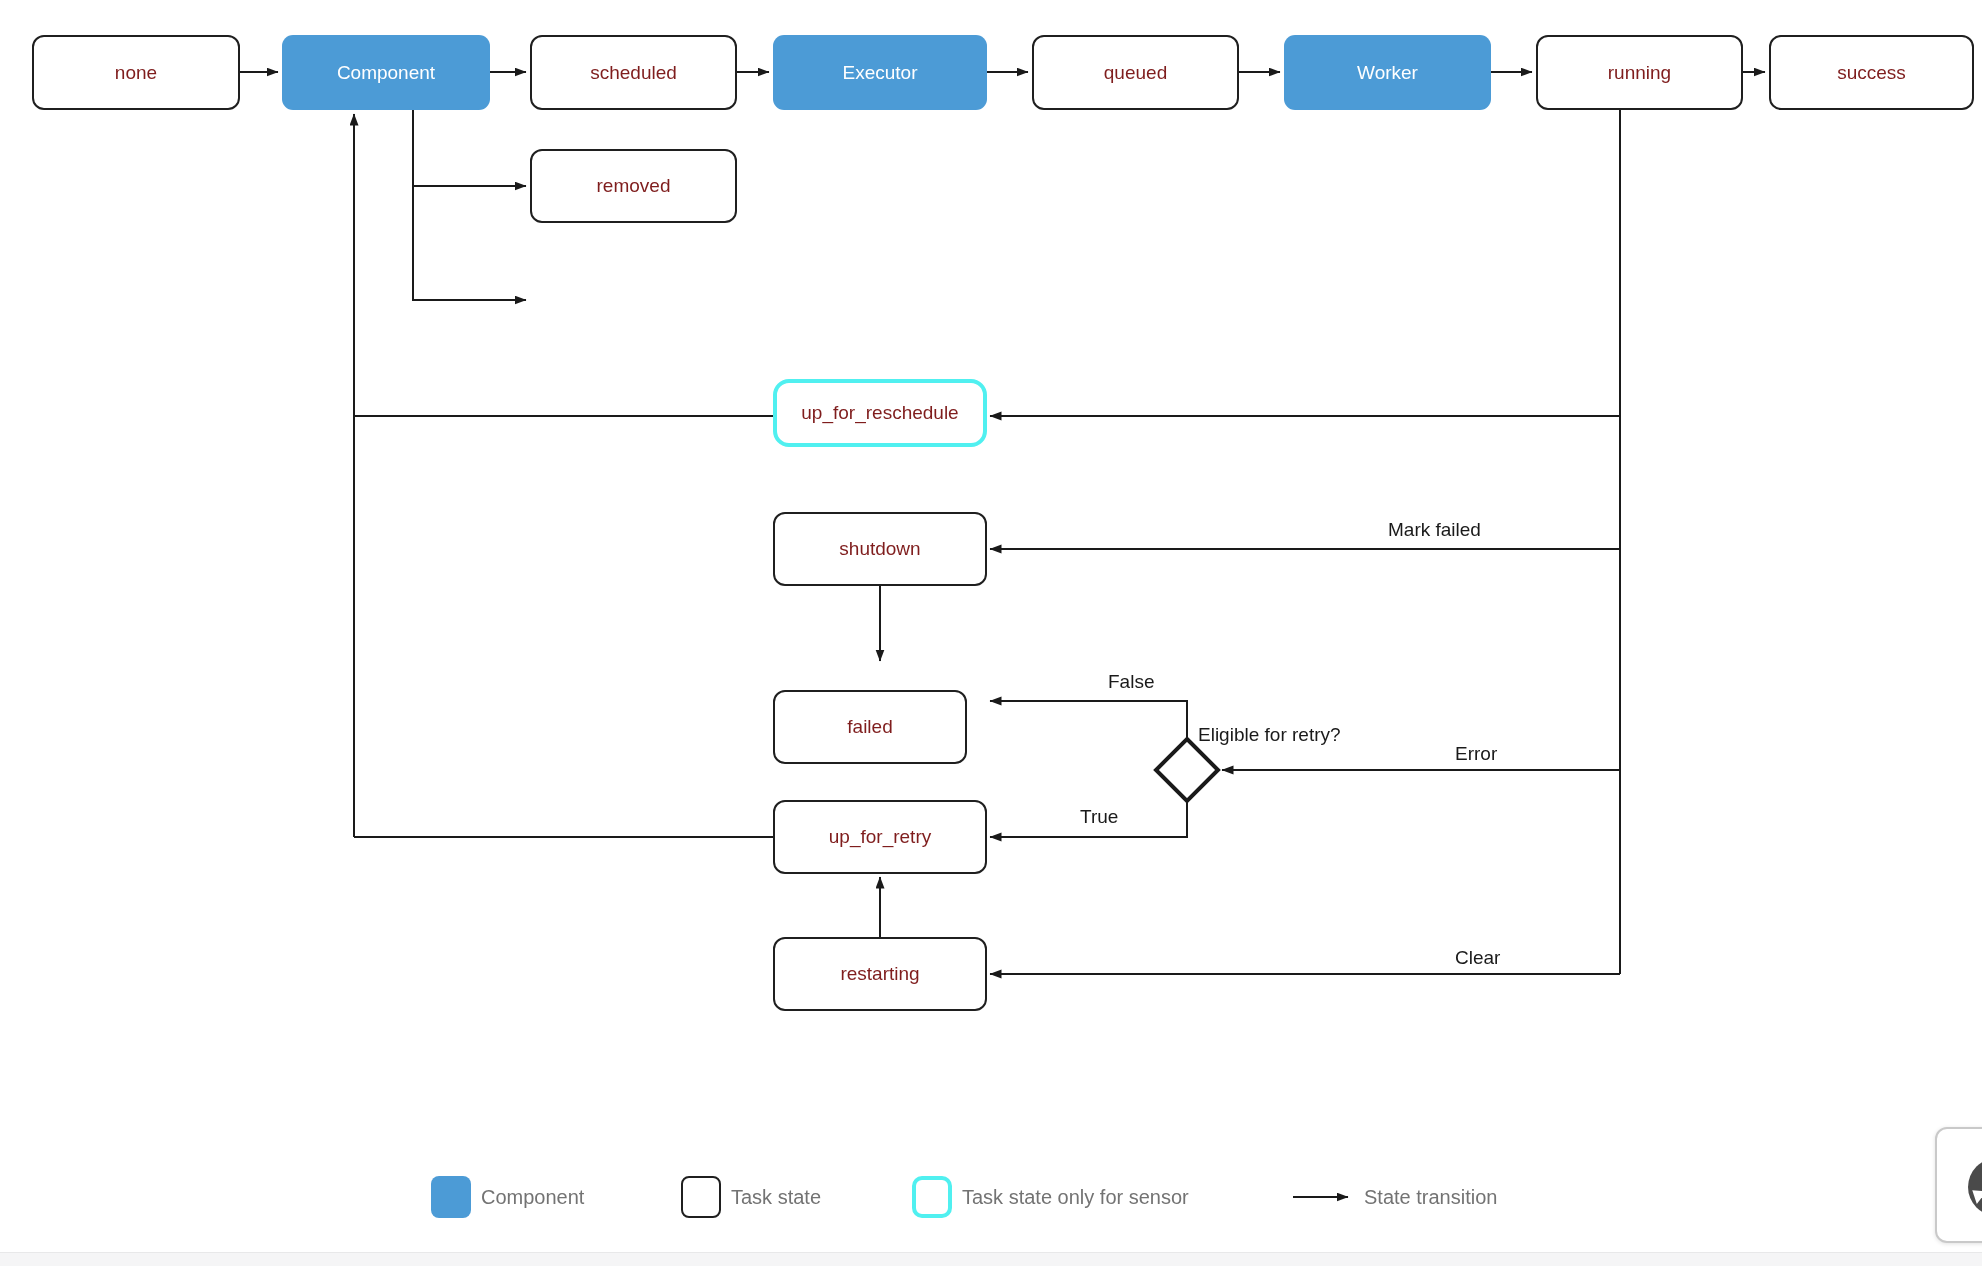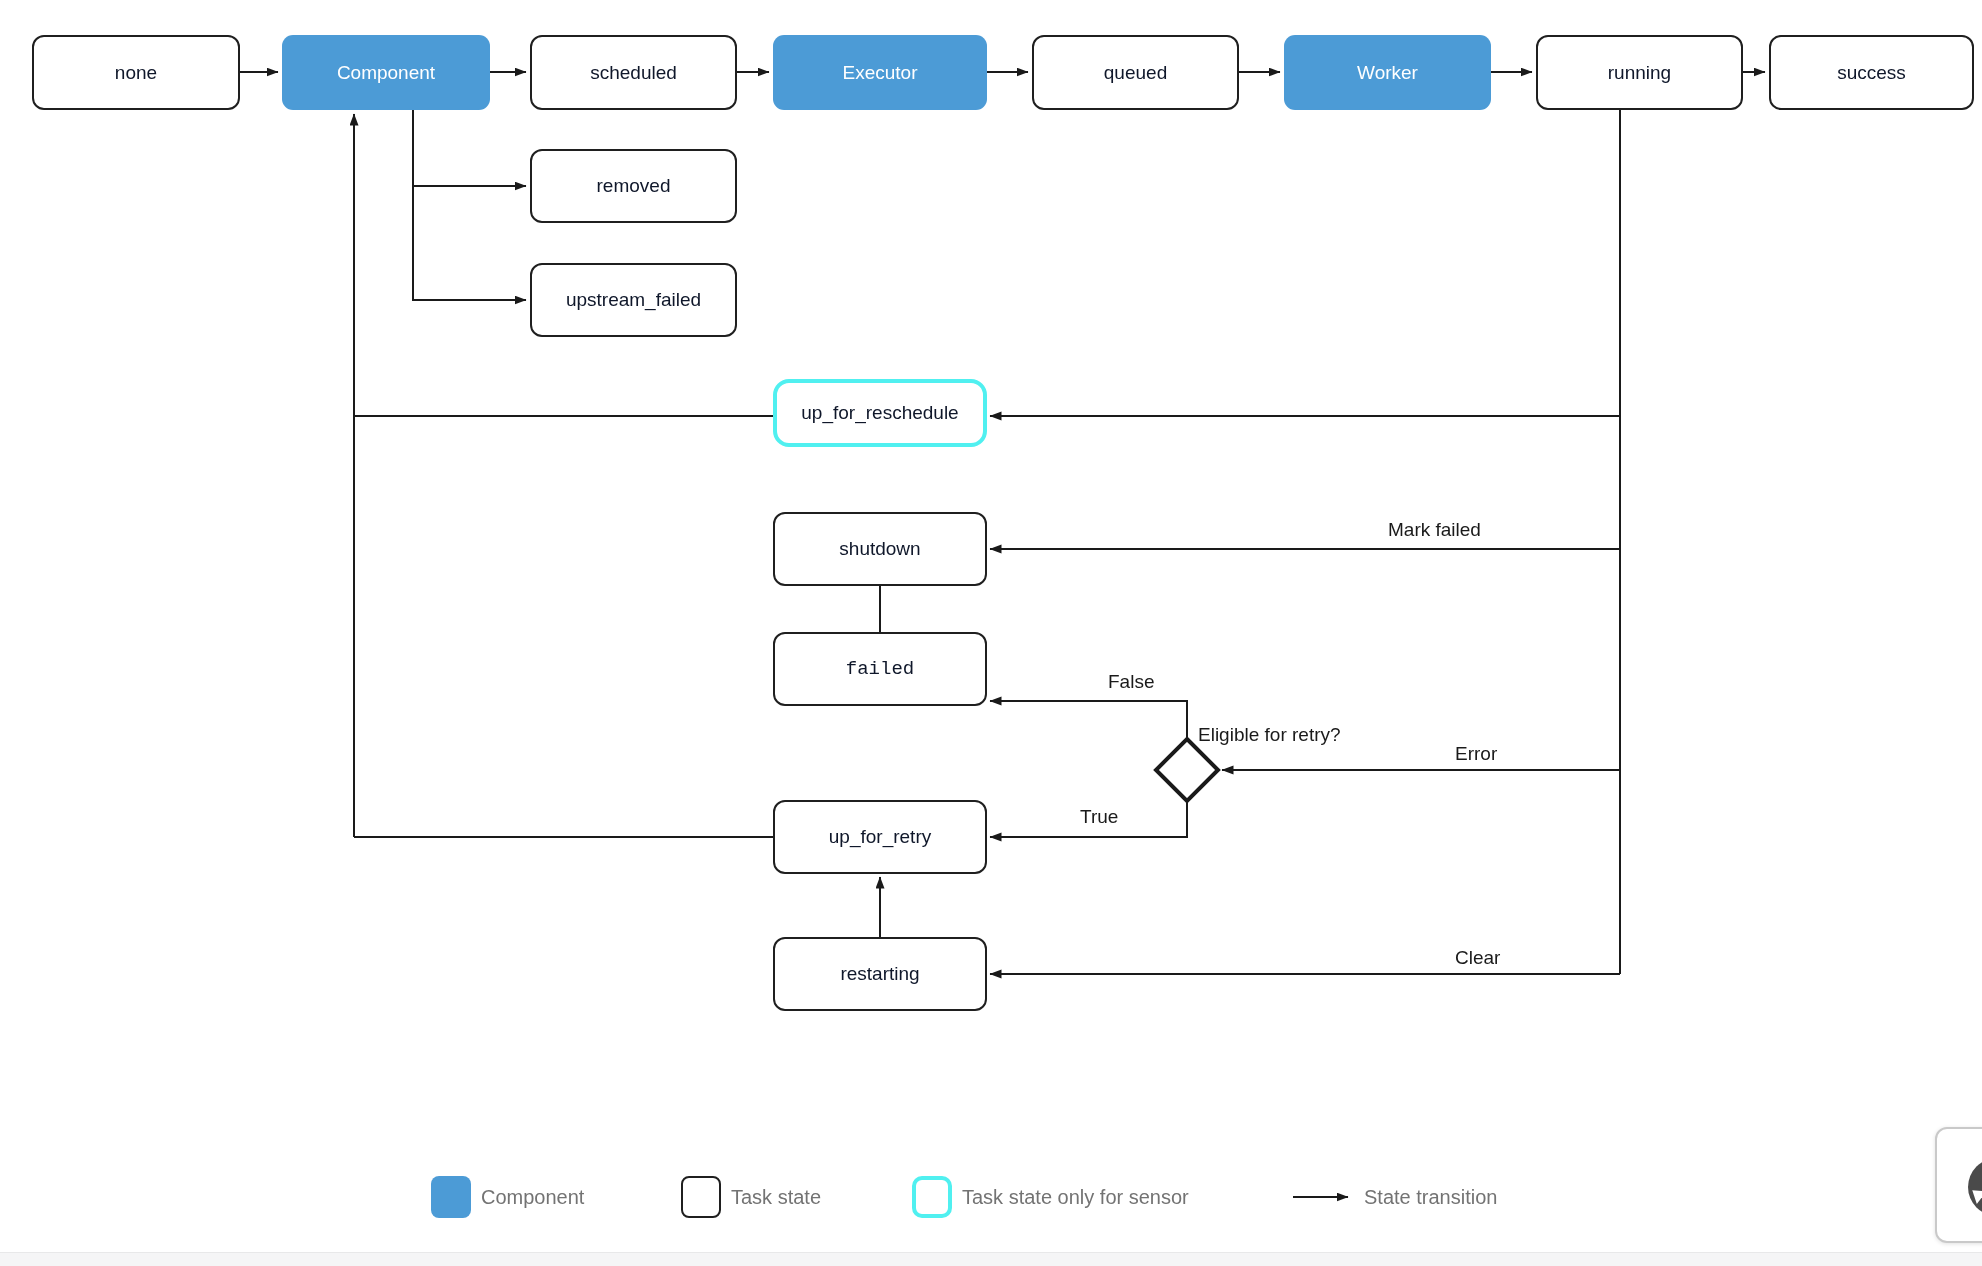--- a/index.html
+++ b/index.html
@@ -3,21 +3,21 @@
 <meta charset="utf-8">
 <style>
   html,body{margin:0;padding:0;background:#ffffff;}
   body{width:1982px;height:1266px;overflow:hidden;font-family:"Liberation Sans",sans-serif;}
   .canvas{position:relative;width:1982px;height:1266px;background:#ffffff;}
   .edges{position:absolute;left:0;top:0;width:1982px;height:1266px;}
 
   .node{
     position:absolute;display:flex;align-items:center;justify-content:center;
     background:#ffffff;border:2px solid #1f1f1f;border-radius:12px;
-    font-size:19px;color:#0f172a;box-sizing:border-box;white-space:nowrap;
+    font-size:19px;color:#7f1d1d;box-sizing:border-box;white-space:nowrap;
   }
   .node.component{
     background:#4C9BD6;border:none;color:#ffffff;border-radius:11px;
   }
   .node.sensor{
     border:4px solid #50F0F0;border-radius:16px;
   }
 
   .edge-label{
     position:absolute;font-size:19px;color:#1a1a1a;white-space:nowrap;
@@ -100,25 +100,24 @@
   <div class="node" style="left:32px;top:35px;width:208px;height:75px;">none</div>
   <div class="node component" style="left:282px;top:35px;width:208px;height:75px;">Component</div>
   <div class="node" style="left:530px;top:35px;width:207px;height:75px;">scheduled</div>
   <div class="node component" style="left:773px;top:35px;width:214px;height:75px;">Executor</div>
   <div class="node" style="left:1032px;top:35px;width:207px;height:75px;">queued</div>
   <div class="node" style="left:1536px;top:35px;width:207px;height:75px;">running</div>
   <div class="node component" style="left:1284px;top:35px;width:207px;height:75px;">Worker</div>
   <div class="node" style="left:1769px;top:35px;width:205px;height:75px;">success</div>
 
   <div class="node" style="left:530px;top:149px;width:207px;height:74px;">removed</div>
-  <div class="node" style="left:530px;top:263px;width:207px;height:74px;">upstream_failed</div>
 
   <div class="node sensor" style="left:773px;top:379px;width:214px;height:68px;">up_for_reschedule</div>
   <div class="node" style="left:773px;top:512px;width:214px;height:74px;">shutdown</div>
-  <div class="node" style="left:773px;top:632px;width:214px;height:74px;font-family:Liberation Mono, monospace;">failed</div>
+  <div class="node" style="left:773px;top:690px;width:194px;height:74px;">failed</div>
   <div class="node" style="left:773px;top:800px;width:214px;height:74px;">up_for_retry</div>
   <div class="node" style="left:773px;top:937px;width:214px;height:74px;">restarting</div>
 
   <div class="edge-label" style="left:1388px;top:519px;">Mark failed</div>
   <div class="edge-label" style="left:1455px;top:743px;">Error</div>
   <div class="edge-label" style="left:1455px;top:947px;">Clear</div>
   <div class="edge-label" style="left:1072px;top:671px;margin-left:36px;">False</div>
   <div class="edge-label" style="left:1080px;top:806px;">True</div>
   <div class="edge-label" style="left:1198px;top:724px;">Eligible for retry?</div>
 

